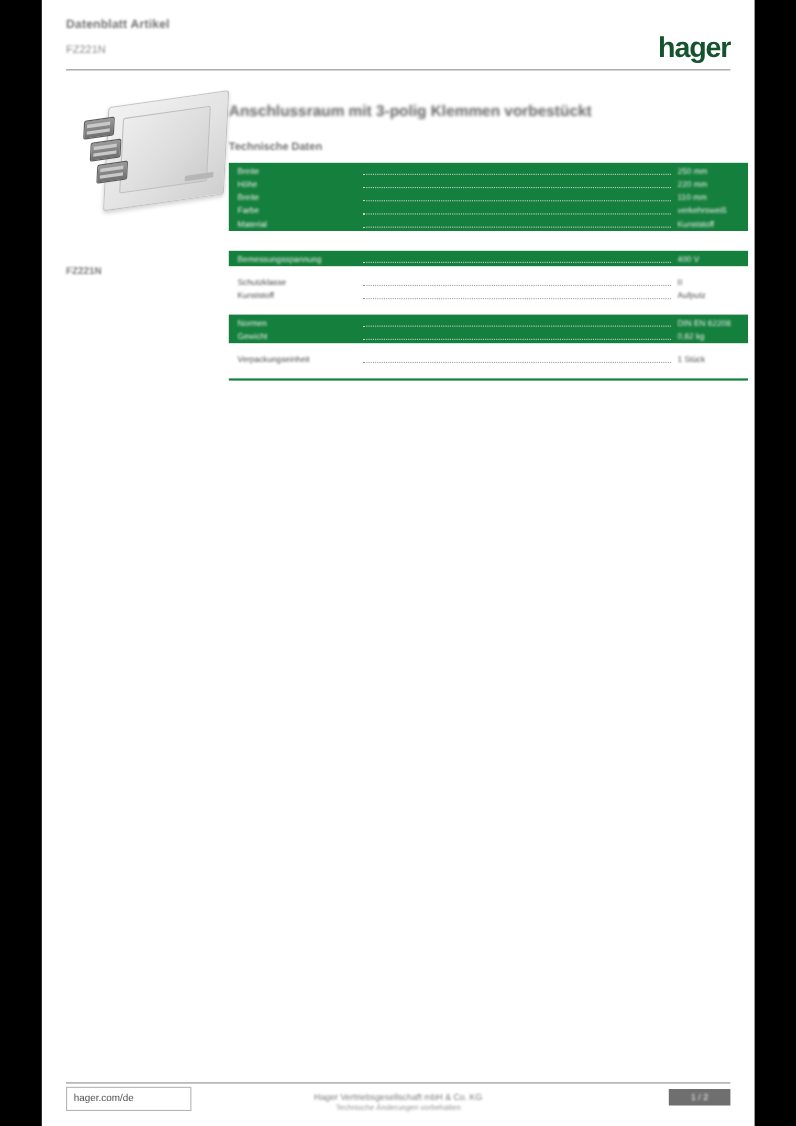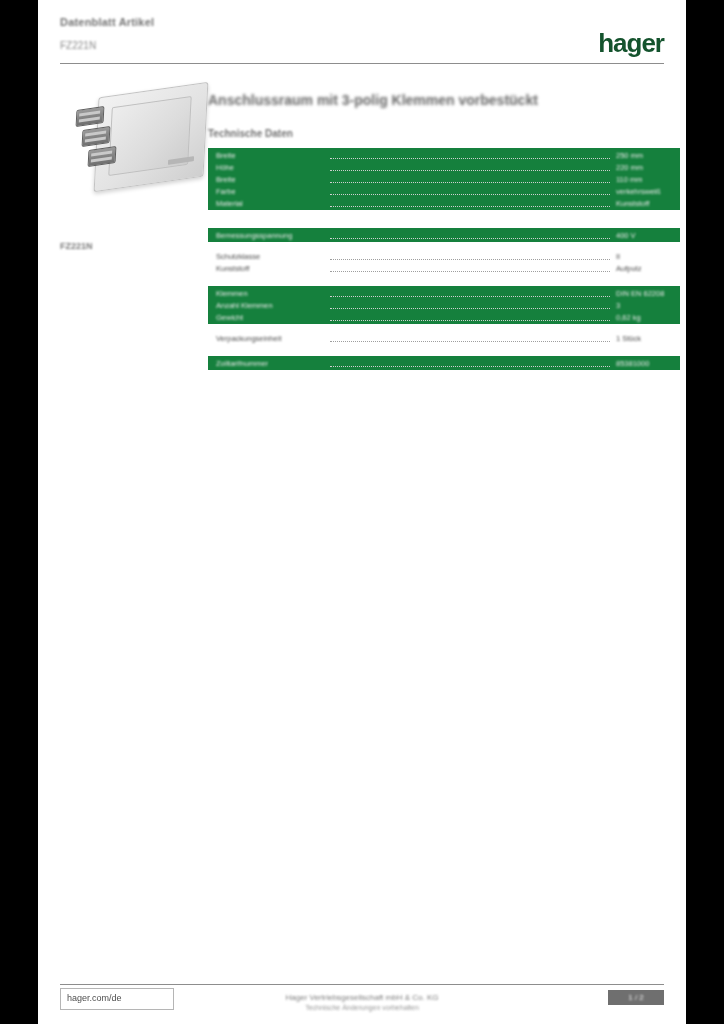--- a/index.html
+++ b/index.html
@@ -389,50 +389,40 @@
           </div>
           <div class="spec-row">
             <div class="spec-key">Kunststoff</div>
             <div class="spec-dots"></div>
             <div class="spec-val">Aufputz</div>
           </div>
         </div>
         <div class="spacer-10"></div>
         <div class="spec-group">
           <div class="spec-row">
-            <div class="spec-key">Klemmen</div>
+            <div class="spec-key">Normen</div>
             <div class="spec-dots"></div>
             <div class="spec-val">DIN EN 62208</div>
-          </div>
-          <div class="spec-row">
-            <div class="spec-key">Anzahl Klemmen</div>
-            <div class="spec-dots"></div>
-            <div class="spec-val">3</div>
           </div>
           <div class="spec-row">
             <div class="spec-key">Gewicht</div>
             <div class="spec-dots"></div>
             <div class="spec-val">0,62 kg</div>
           </div>
         </div>
         <div class="spacer-6"></div>
         <div class="spec-group plain">
           <div class="spec-row">
             <div class="spec-key">Verpackungseinheit</div>
             <div class="spec-dots"></div>
             <div class="spec-val">1 Stück</div>
           </div>
         </div>
         <div class="spacer-10"></div>
         <div class="spec-group">
-          <div class="spec-row">
-            <div class="spec-key">Zolltarifnummer</div>
-            <div class="spec-dots"></div>
-            <div class="spec-val">85381000</div>
-          </div>
         </div>
         <div class="spacer-6"></div>
       </div>
   </div>
 
   <div class="footer-rule"></div>
   <div class="footer">
     <div class="footer-url-box">
       <div class="footer-url">hager.com/de</div>
     </div>

